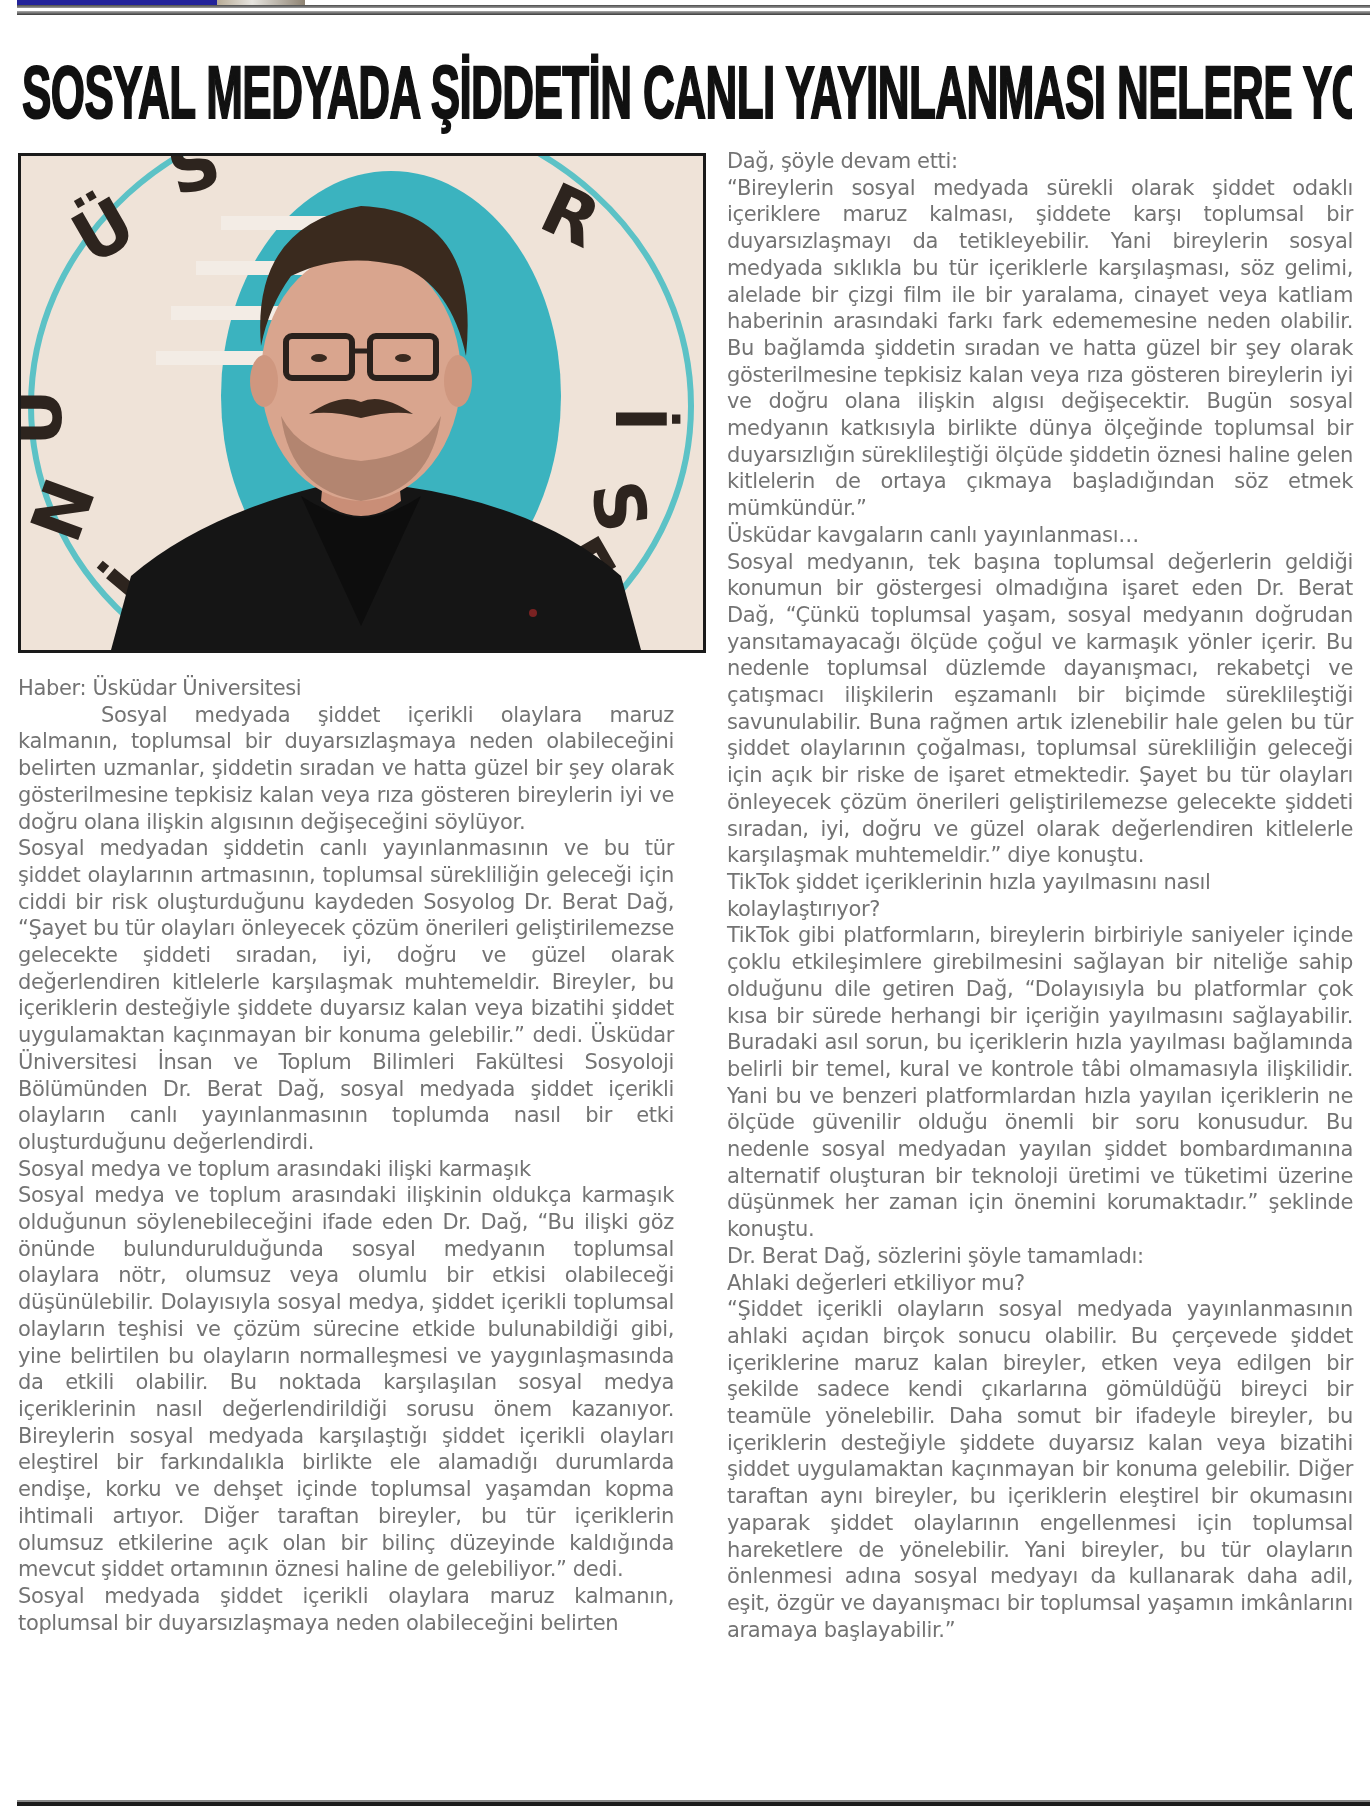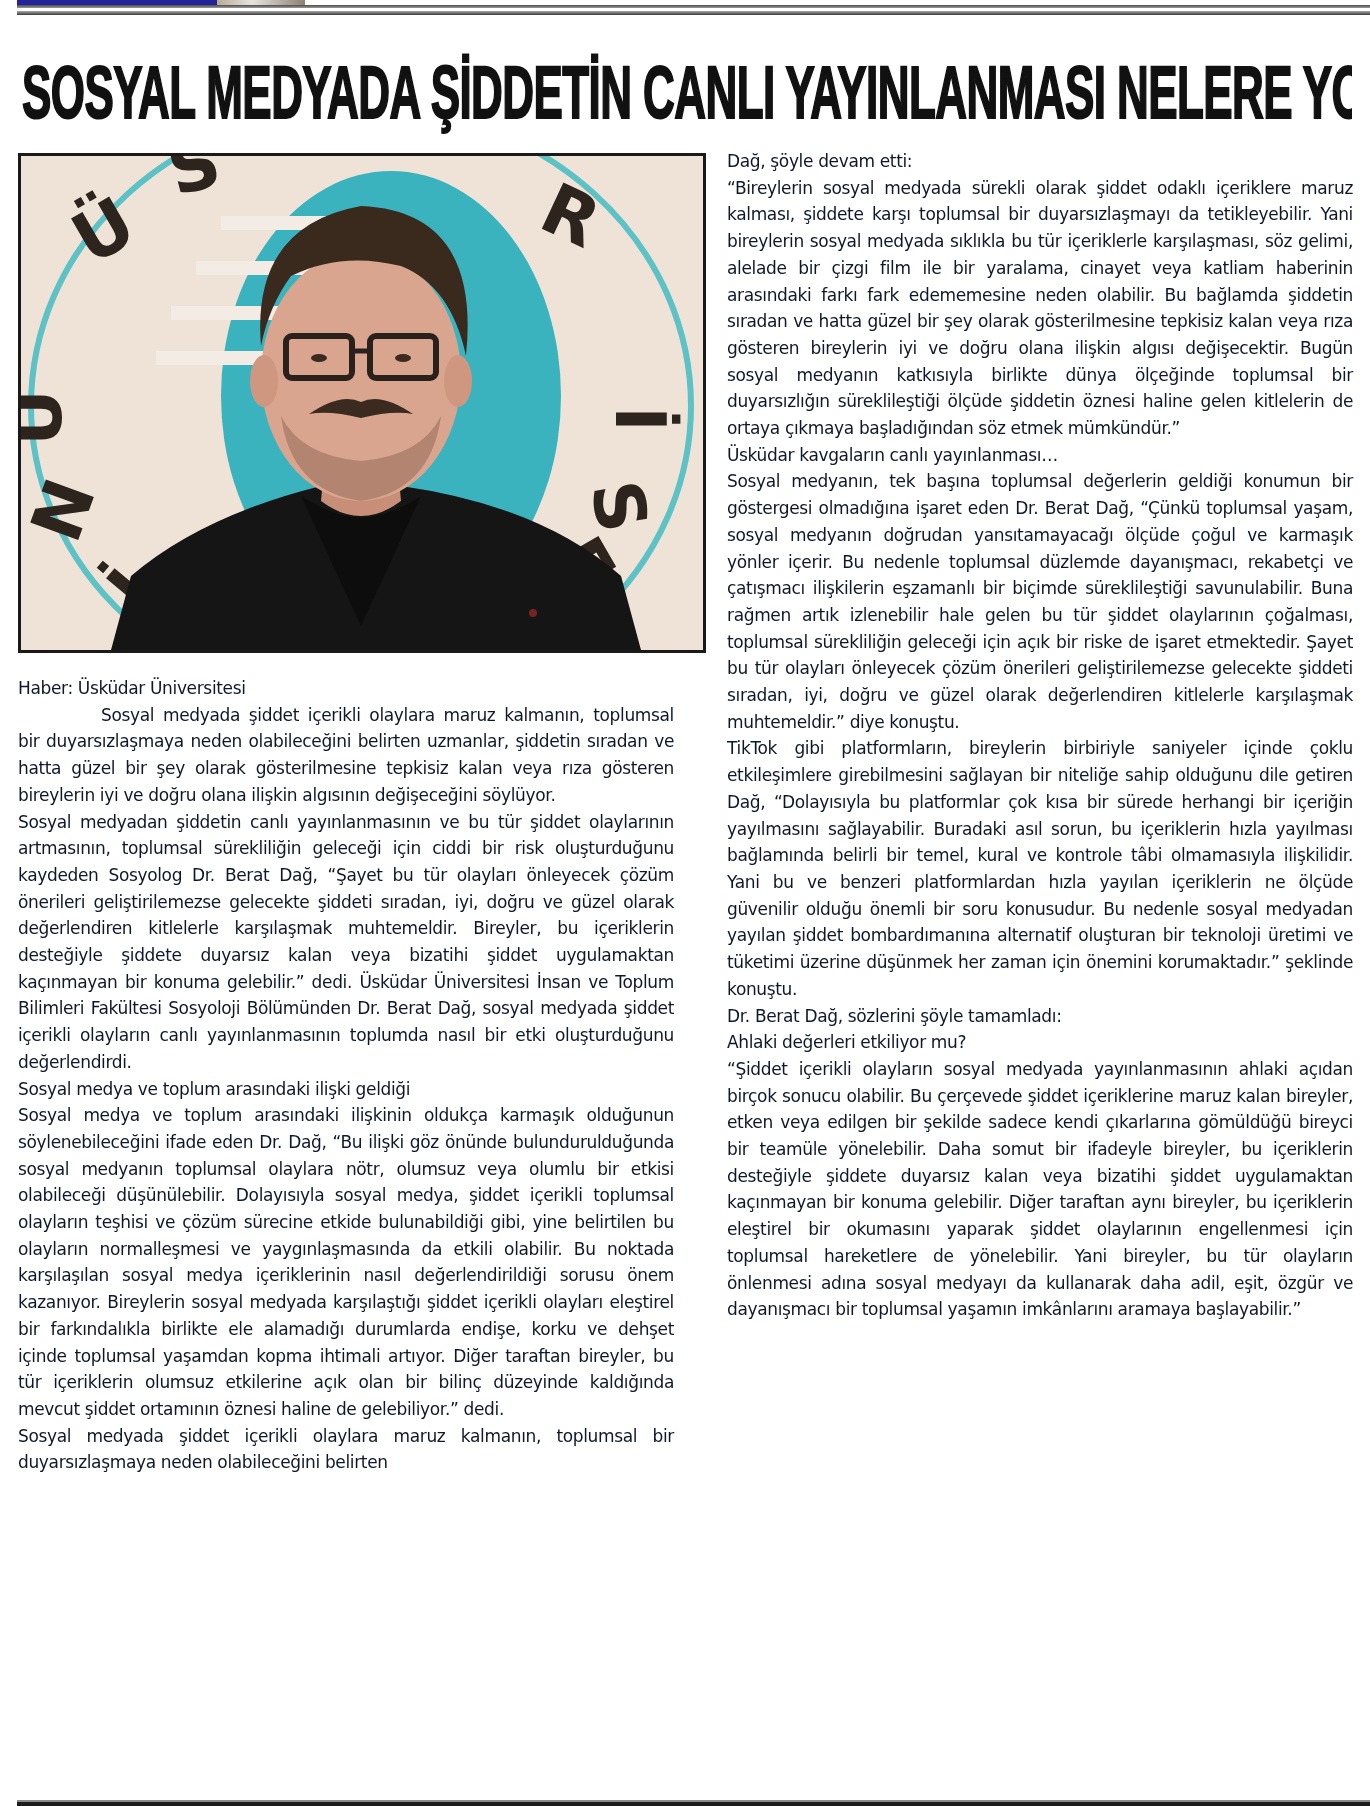--- a/index.html
+++ b/index.html
@@ -67,23 +67,23 @@
       border: 3px solid #1a1a1a;
       overflow: hidden;
       background: #efe3d8;
     }
     .photo svg { width: 100%; height: 100%; display: block; }
 
     
     .col {
       position: absolute;
       font-family: "DejaVu Sans", sans-serif;
-      font-size: 17px;
+      font-size: 21px;
       line-height: 26.7px;
-      color: #0f172a;
+      color: #737373;
       letter-spacing: -0.35px;
       text-align: justify;
     }
     .col p { margin: 0; }
     .col .indent { text-indent: 83px; }
     .col .sub { text-align: left; }
     .col-left {
       left: 18px; top: 675px;
       width: 656px;
     }
@@ -166,29 +166,30 @@
     <ellipse cx="382" cy="202" rx="8" ry="4" fill="#3a2a20"></ellipse>
 
     <circle cx="512" cy="457" r="4" fill="#7a2222"></circle>
   </svg>
 </div>
 
 <div class="col col-left">
   <p class="sub">Haber:  Üsküdar Üniversitesi</p>
   <p class="indent">Sosyal medyada şiddet içerikli olaylara maruz kalmanın, toplumsal bir duyarsızlaşmaya neden olabileceğini belirten uzmanlar, şiddetin sıradan ve hatta güzel bir şey olarak gösterilmesine tepkisiz kalan veya rıza gösteren bireylerin iyi ve doğru olana ilişkin algısının değişeceğini söylüyor.</p>
   <p>Sosyal medyadan şiddetin canlı yayınlanmasının ve bu tür şiddet olaylarının artmasının, toplumsal sürekliliğin geleceği için ciddi bir risk oluşturduğunu kaydeden Sosyolog Dr. Berat Dağ, “Şayet bu tür olayları önleyecek çözüm önerileri geliştirilemezse gelecekte şiddeti sıradan, iyi, doğru ve güzel olarak değerlendiren kitlelerle karşılaşmak muhtemeldir. Bireyler, bu içeriklerin desteğiyle şiddete duyarsız kalan veya bizatihi şiddet uygulamaktan kaçınmayan bir konuma gelebilir.” dedi. Üsküdar Üniversitesi İnsan ve Toplum Bilimleri Fakültesi Sosyoloji Bölümünden Dr. Berat Dağ, sosyal medyada şiddet içerikli olayların canlı yayınlanmasının toplumda nasıl bir etki oluşturduğunu değerlendirdi.</p>
-  <p class="sub">Sosyal medya ve toplum arasındaki ilişki geldiği</p>
+  <p class="sub">Sosyal medya ve toplum arasındaki ilişki karmaşık</p>
   <p>Sosyal medya ve toplum arasındaki ilişkinin oldukça karmaşık olduğunun söylenebileceğini ifade eden Dr. Dağ, “Bu ilişki göz önünde bulundurulduğunda sosyal medyanın toplumsal olaylara nötr, olumsuz veya olumlu bir etkisi olabileceği düşünülebilir. Dolayısıyla sosyal medya, şiddet içerikli toplumsal olayların teşhisi ve çözüm sürecine etkide bulunabildiği gibi, yine belirtilen bu olayların normalleşmesi ve yaygınlaşmasında da etkili olabilir. Bu noktada karşılaşılan sosyal medya içeriklerinin nasıl değerlendirildiği sorusu önem kazanıyor. Bireylerin sosyal medyada karşılaştığı şiddet içerikli olayları eleştirel bir farkındalıkla birlikte ele alamadığı durumlarda endişe, korku ve dehşet içinde toplumsal yaşamdan kopma ihtimali artıyor. Diğer taraftan bireyler, bu tür içeriklerin olumsuz etkilerine açık olan bir bilinç düzeyinde kaldığında mevcut şiddet ortamının öznesi haline de gelebiliyor.” dedi.</p>
   <p>Sosyal medyada şiddet içerikli olaylara maruz kalmanın, toplumsal bir duyarsızlaşmaya neden olabileceğini belirten</p>
 </div>
 
 <div class="col col-right">
   <p class="sub">Dağ, şöyle devam etti:</p>
   <p>“Bireylerin sosyal medyada sürekli olarak şiddet odaklı içeriklere maruz kalması, şiddete karşı toplumsal bir duyarsızlaşmayı da tetikleyebilir. Yani bireylerin sosyal medyada sıklıkla bu tür içeriklerle karşılaşması, söz gelimi, alelade bir çizgi film ile bir yaralama, cinayet veya katliam haberinin arasındaki farkı fark edememesine neden olabilir. Bu bağlamda şiddetin sıradan ve hatta güzel bir şey olarak gösterilmesine tepkisiz kalan veya rıza gösteren bireylerin iyi ve doğru olana ilişkin algısı değişecektir. Bugün sosyal medyanın katkısıyla birlikte dünya ölçeğinde toplumsal bir duyarsızlığın süreklileştiği ölçüde şiddetin öznesi haline gelen kitlelerin de ortaya çıkmaya başladığından söz etmek mümkündür.”</p>
   <p class="sub">Üsküdar kavgaların canlı yayınlanması…</p>
   <p>Sosyal medyanın, tek başına toplumsal değerlerin geldiği konumun bir göstergesi olmadığına işaret eden Dr. Berat Dağ, “Çünkü toplumsal yaşam, sosyal medyanın doğrudan yansıtamayacağı ölçüde çoğul ve karmaşık yönler içerir. Bu nedenle toplumsal düzlemde dayanışmacı, rekabetçi ve çatışmacı ilişkilerin eşzamanlı bir biçimde süreklileştiği savunulabilir. Buna rağmen artık izlenebilir hale gelen bu tür şiddet olaylarının çoğalması, toplumsal sürekliliğin geleceği için açık bir riske de işaret etmektedir. Şayet bu tür olayları önleyecek çözüm önerileri geliştirilemezse gelecekte şiddeti sıradan, iyi, doğru ve güzel olarak değerlendiren kitlelerle karşılaşmak muhtemeldir.” diye konuştu.</p>
+  <p class="sub">TikTok şiddet içeriklerinin hızla yayılmasını nasıl kolaylaştırıyor?</p>
   <p>TikTok gibi platformların, bireylerin birbiriyle saniyeler içinde çoklu etkileşimlere girebilmesini sağlayan bir niteliğe sahip olduğunu dile getiren Dağ, “Dolayısıyla bu platformlar çok kısa bir sürede herhangi bir içeriğin yayılmasını sağlayabilir. Buradaki asıl sorun, bu içeriklerin hızla yayılması bağlamında belirli bir temel, kural ve kontrole tâbi olmamasıyla ilişkilidir. Yani bu ve benzeri platformlardan hızla yayılan içeriklerin ne ölçüde güvenilir olduğu önemli bir soru konusudur. Bu nedenle sosyal medyadan yayılan şiddet bombardımanına alternatif oluşturan bir teknoloji üretimi ve tüketimi üzerine düşünmek her zaman için önemini korumaktadır.” şeklinde konuştu.</p>
   <p class="sub">Dr. Berat Dağ, sözlerini şöyle tamamladı:</p>
   <p class="sub">Ahlaki değerleri etkiliyor mu?</p>
   <p>“Şiddet içerikli olayların sosyal medyada yayınlanmasının ahlaki açıdan birçok sonucu olabilir. Bu çerçevede şiddet içeriklerine maruz kalan bireyler, etken veya edilgen bir şekilde sadece kendi çıkarlarına gömüldüğü bireyci bir teamüle yönelebilir. Daha somut bir ifadeyle bireyler, bu içeriklerin desteğiyle şiddete duyarsız kalan veya bizatihi şiddet uygulamaktan kaçınmayan bir konuma gelebilir. Diğer taraftan aynı bireyler, bu içeriklerin eleştirel bir okumasını yaparak şiddet olaylarının engellenmesi için toplumsal hareketlere de yönelebilir. Yani bireyler, bu tür olayların önlenmesi adına sosyal medyayı da kullanarak daha adil, eşit, özgür ve dayanışmacı bir toplumsal yaşamın imkânlarını aramaya başlayabilir.”</p>
 </div>
 
 <div class="bottom-bar"></div>
 
 </body></html>

